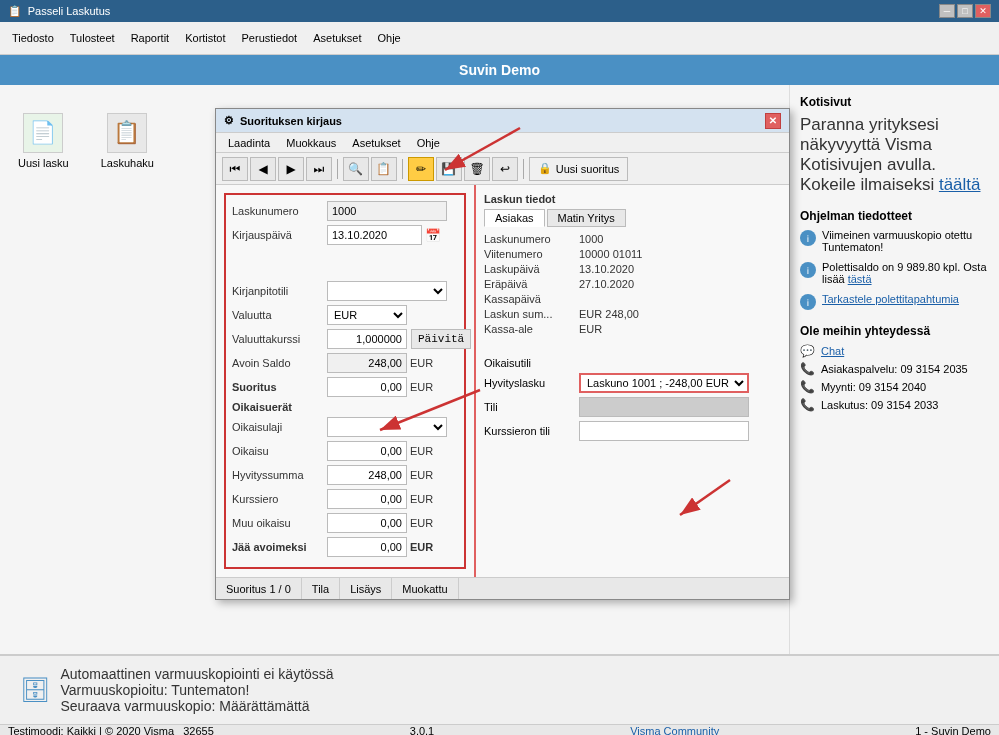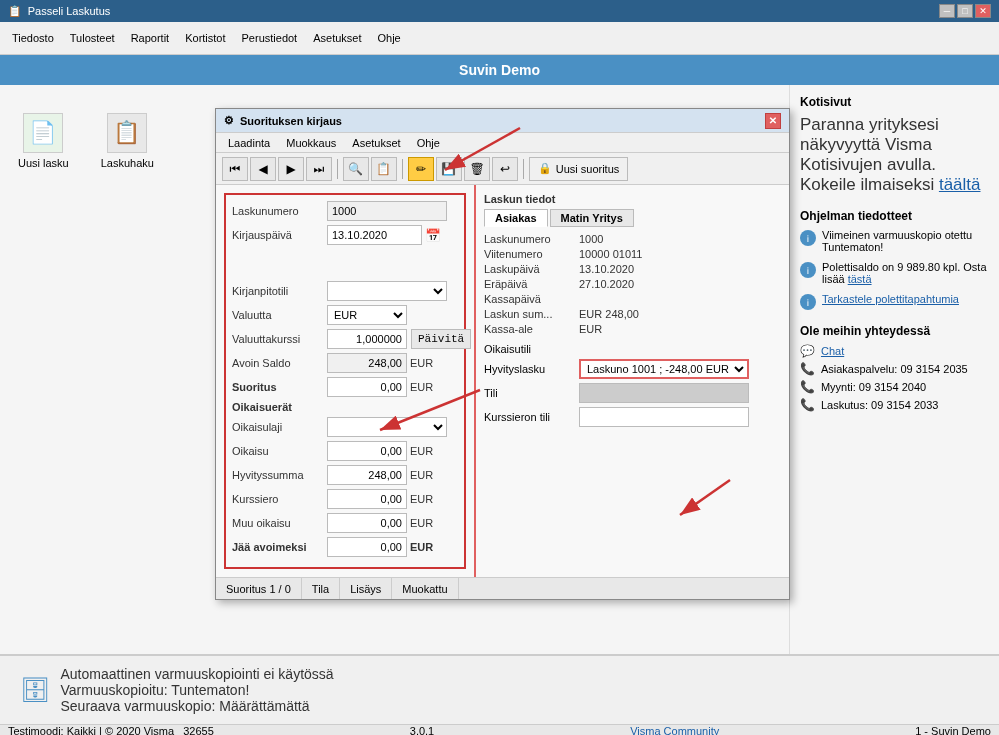--- a/index.html
+++ b/index.html
@@ -67,21 +67,21 @@
     .form-input-med { width: 80px; text-align: right; }
     .form-select { height: 20px; border: 1px solid #bbb; background: white; font-size: 11px; padding: 1px 2px; }
     .form-select-wide { width: 120px; }
     .form-select-med { width: 80px; }
     .form-unit { font-size: 11px; margin-left: 3px; color: #333; }
     .form-btn-small { height: 20px; padding: 0 6px; border: 1px solid #bbb; background: #e8e8e8; cursor: pointer; font-size: 11px; }
     .spacer-row { height: 8px; }
 
     
     .info-section-title { font-weight: bold; font-size: 11px; margin-bottom: 4px; color: #333; }
-    .info-tabs { display: flex; gap: 2px; margin-bottom: 6px; font-weight: bold; }
+    .info-tabs { display: flex; gap: 2px; margin-bottom: 6px; }
     .info-tab { padding: 2px 10px; border: 1px solid #bbb; background: #e8e8e8; font-size: 11px; cursor: pointer; }
     .info-tab.active { background: white; border-bottom: 1px solid white; }
     .info-row { display: flex; margin-bottom: 3px; font-size: 11px; }
     .info-key { width: 95px; color: #333; }
     .info-val { color: #333; }
 
     
     .oikaisutili-section { margin-top: 8px; }
     .oikaisutili-row { display: flex; align-items: center; margin-bottom: 4px; }
     .oikaisutili-label { width: 95px; font-size: 11px; }
@@ -367,21 +367,21 @@
           <div class="info-row">
             <span class="info-key">Laskun sum...</span>
             <span class="info-val">EUR  248,00</span>
           </div>
           <div class="info-row">
             <span class="info-key">Kassa-ale</span>
             <span class="info-val">EUR</span>
           </div>
         </div>
 
-        <div class="oikaisutili-section" style="margin-top:8px;">
+        <div class="oikaisutili-section" style="margin-top:22px;">
           <div class="oikaisutili-row">
             <span class="oikaisutili-label">Oikaisutili</span>
           </div>
           <div class="oikaisutili-row">
             <span class="oikaisutili-label">Hyvityslasku</span>
             <select class="oikaisutili-select">
               <option>Laskuno 1001 ; -248,00 EUR</option>
             </select>
           </div>
           <div class="oikaisutili-row">

